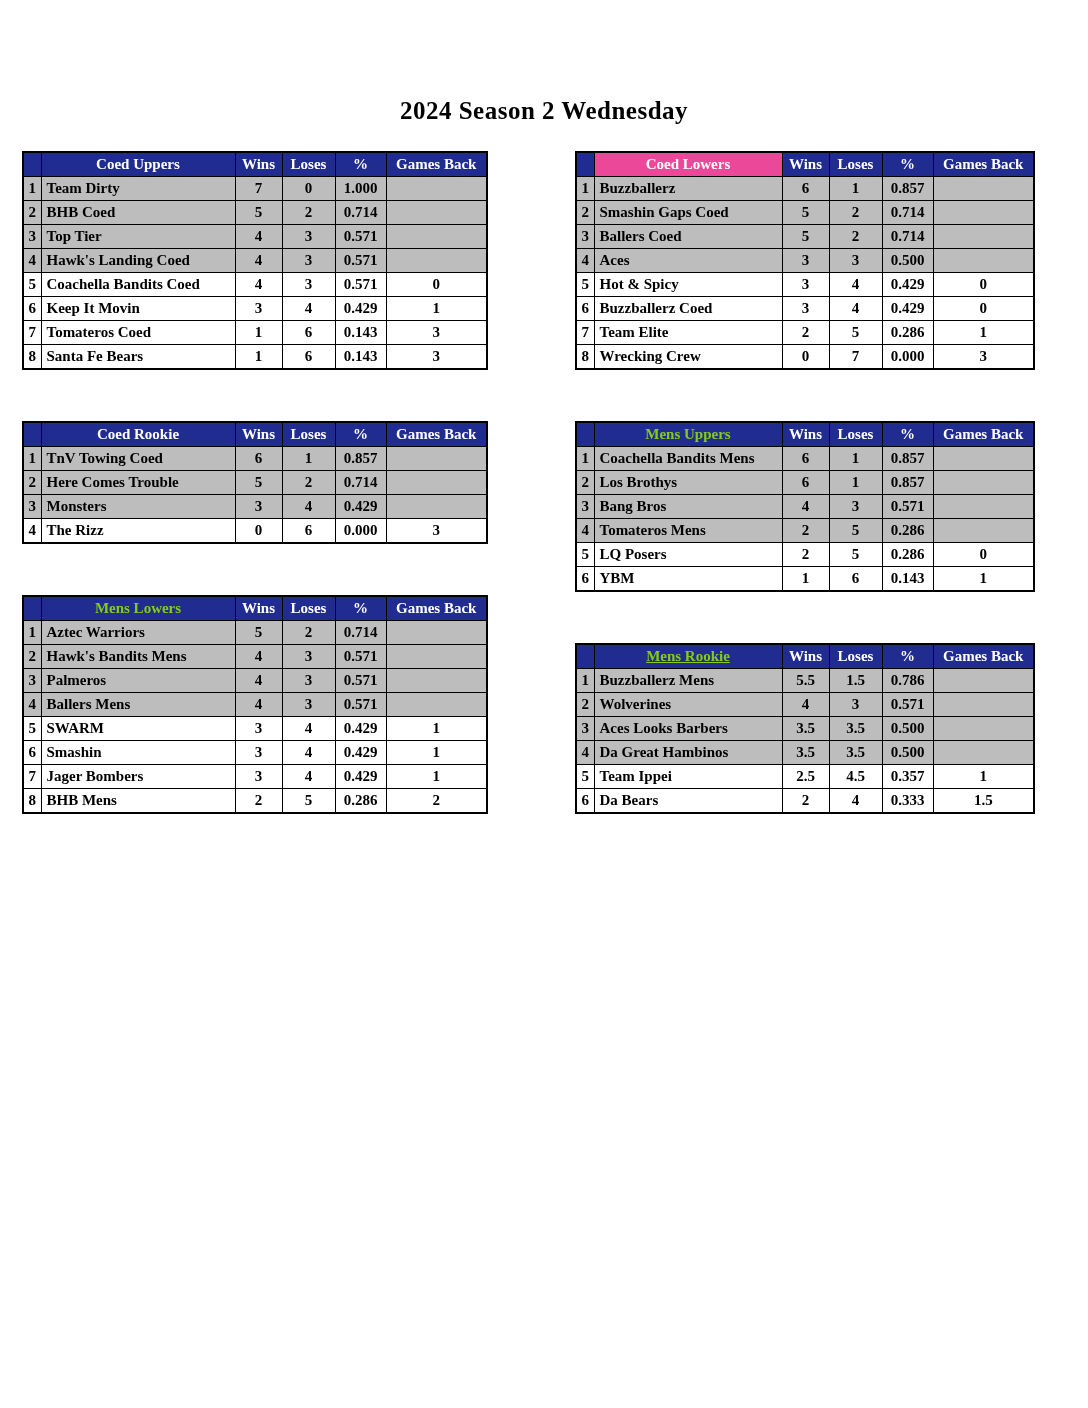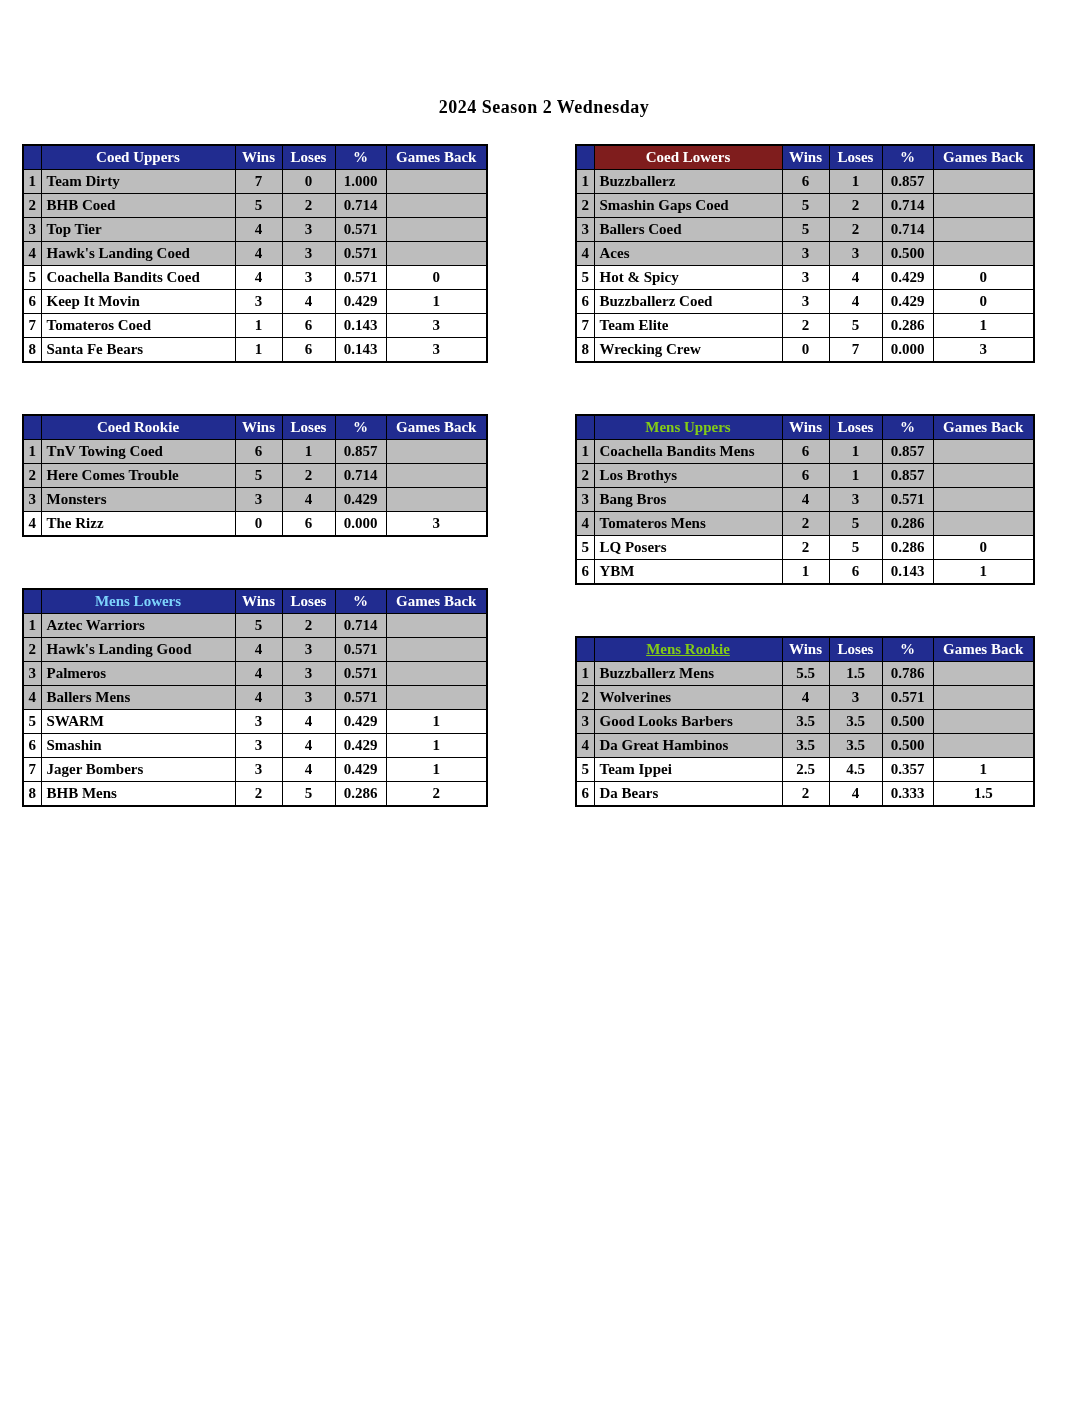--- a/index.html
+++ b/index.html
@@ -10,21 +10,21 @@
     background:#ffffff;
     font-family:"Liberation Serif","DejaVu Serif",serif;
     color:#000;
     overflow:hidden;
   }
   .page-title{
     margin:0;
     padding-top:97px;
     padding-bottom:26px;
     text-align:center;
-    font-size:18px;
+    font-size:25px;
     font-weight:bold;
     letter-spacing:0.5px;
   }
   .grid{
     display:flex;
     margin-left:22px;
   }
   .col{
     display:flex;
     flex-direction:column;
@@ -217,39 +217,39 @@
             <col class="c-rank">
             <col class="c-team">
             <col class="c-wins">
             <col class="c-loses">
             <col class="c-pct">
             <col class="c-gb">
           </colgroup>
           <thead>
             <tr>
               <th class="hdr" style="background: rgb(33, 44, 144); color: rgb(255, 255, 255);"></th>
-              <th class="hdr" style="background: rgb(33, 44, 144); color: #7dd3fc;">Mens Lowers</th>
+              <th class="hdr" style="background: rgb(33, 44, 144); color: #84cc16;">Mens Lowers</th>
               <th class="hdr" style="background: rgb(33, 44, 144); color: rgb(255, 255, 255);">Wins</th>
               <th class="hdr" style="background: rgb(33, 44, 144); color: rgb(255, 255, 255);">Loses</th>
               <th class="hdr" style="background: rgb(33, 44, 144); color: rgb(255, 255, 255);">%</th>
               <th class="hdr" style="background: rgb(33, 44, 144); color: rgb(255, 255, 255);">Games Back</th>
             </tr>
           </thead>
           <tbody>
             <tr class="row-gray">
               <td class="rank">1</td>
               <td class="team">Aztec Warriors</td>
               <td class="num">5</td>
               <td class="num">2</td>
               <td class="num">0.714</td>
               <td class="num"></td>
             </tr>
             <tr class="row-gray">
               <td class="rank">2</td>
-              <td class="team">Hawk's Landing Good</td>
+              <td class="team">Hawk's Bandits Mens</td>
               <td class="num">4</td>
               <td class="num">3</td>
               <td class="num">0.571</td>
               <td class="num"></td>
             </tr>
             <tr class="row-gray">
               <td class="rank">3</td>
               <td class="team">Palmeros</td>
               <td class="num">4</td>
               <td class="num">3</td>
@@ -305,21 +305,21 @@
             <col class="c-rank">
             <col class="c-team">
             <col class="c-wins">
             <col class="c-loses">
             <col class="c-pct">
             <col class="c-gb">
           </colgroup>
           <thead>
             <tr>
               <th class="hdr" style="background: rgb(33, 44, 144); color: rgb(255, 255, 255);"></th>
-              <th class="hdr" style="background: #7f1d1d; color: rgb(255, 255, 255);">Coed Lowers</th>
+              <th class="hdr" style="background: #ec4899; color: rgb(255, 255, 255);">Coed Lowers</th>
               <th class="hdr" style="background: rgb(33, 44, 144); color: rgb(255, 255, 255);">Wins</th>
               <th class="hdr" style="background: rgb(33, 44, 144); color: rgb(255, 255, 255);">Loses</th>
               <th class="hdr" style="background: rgb(33, 44, 144); color: rgb(255, 255, 255);">%</th>
               <th class="hdr" style="background: rgb(33, 44, 144); color: rgb(255, 255, 255);">Games Back</th>
             </tr>
           </thead>
           <tbody>
             <tr class="row-gray">
               <td class="rank">1</td>
               <td class="team">Buzzballerz</td>
@@ -487,21 +487,21 @@
             <tr class="row-gray">
               <td class="rank">2</td>
               <td class="team">Wolverines</td>
               <td class="num">4</td>
               <td class="num">3</td>
               <td class="num">0.571</td>
               <td class="num"></td>
             </tr>
             <tr class="row-gray">
               <td class="rank">3</td>
-              <td class="team">Good Looks Barbers</td>
+              <td class="team">Aces Looks Barbers</td>
               <td class="num">3.5</td>
               <td class="num">3.5</td>
               <td class="num">0.500</td>
               <td class="num"></td>
             </tr>
             <tr class="row-gray">
               <td class="rank">4</td>
               <td class="team">Da Great Hambinos</td>
               <td class="num">3.5</td>
               <td class="num">3.5</td>

